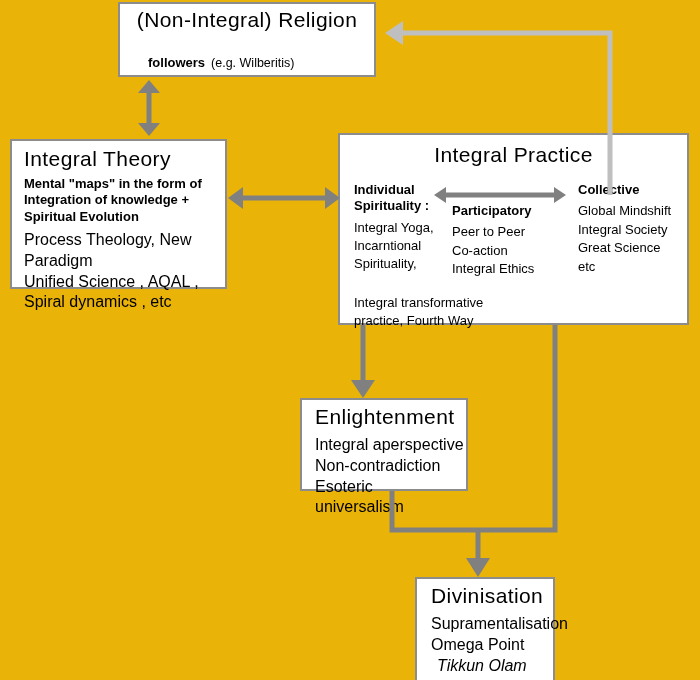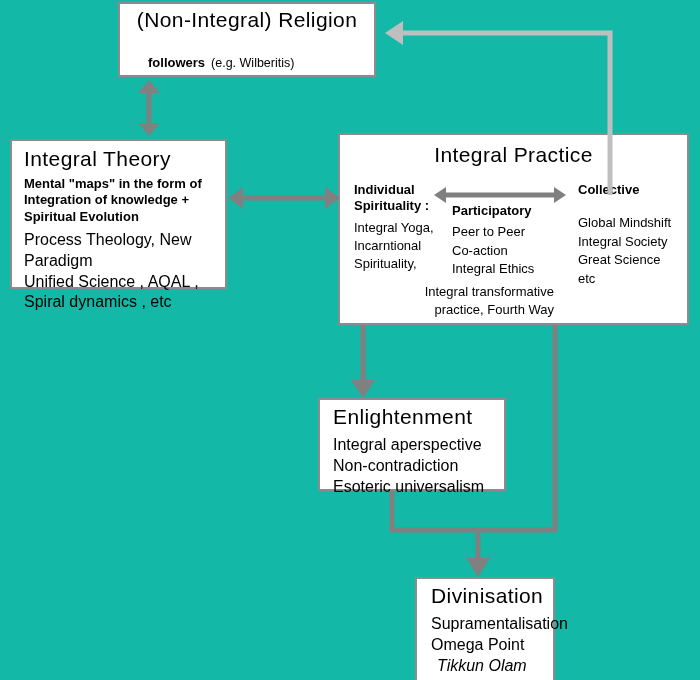--- a/index.html
+++ b/index.html
@@ -4,21 +4,21 @@
 <style>
   html, body {
     margin: 0;
     padding: 0;
     background: #ffffff;
   }
   #canvas {
     position: relative;
     width: 700px;
     height: 680px;
-    background: #14b8a6;
+    background: #eab308;
     font-family: "Liberation Sans", sans-serif;
     color: #000000;
     overflow: hidden;
   }
   .box {
     position: absolute;
     background: #ffffff;
     border: 2px solid #8c8c8c;
     box-sizing: border-box;
   }
@@ -56,26 +56,26 @@
   #theory-title { position: absolute; left: 12px; top: 6px; }
   #theory-bold { position: absolute; left: 12px; top: 35px; width: 200px; }
   #theory-plain { position: absolute; left: 12px; top: 89px; width: 205px; }
 
   
   #practice-box { left: 338px; top: 133px; width: 351px; height: 192px; }
   #practice-title { position: absolute; left: 0; top: 8px; width: 100%; text-align: center; }
   #col-individual { position: absolute; left: 14px; top: 47px; width: 108px; }
   #col-participatory { position: absolute; left: 112px; top: 68px; width: 110px; }
   #col-collective { position: absolute; left: 238px; top: 47px; width: 105px; }
-  #individual-wide { position: absolute; left: 14px; top: 148px; width: 200px; text-align: right; }
+  #individual-wide { position: absolute; left: 14px; top: 159px; width: 200px; }
   .col-head { font-size: 13px; font-weight: bold; line-height: 1.25; }
   .col-body { font-size: 13px; font-weight: normal; line-height: 1.42; }
 
   
-  #enlightenment-box { left: 318px; top: 398px; width: 188px; height: 93px; padding-left: 44px; }
+  #enlightenment-box { left: 300px; top: 398px; width: 168px; height: 93px; padding-left: 44px; }
   #enl-title { position: absolute; left: 13px; top: 5px; }
   #enl-body { position: absolute; left: 13px; top: 35px; }
 
   
   #divinisation-box { left: 415px; top: 577px; width: 140px; height: 119px; }
   #div-title { position: absolute; left: 14px; top: 5px; }
   #div-body { position: absolute; left: 14px; top: 35px; }
 
   
   .arrow-svg { position: absolute; overflow: visible; }
@@ -122,21 +122,21 @@
 
     <div id="col-participatory">
       <div class="col-head">Participatory</div>
       <div class="col-body" style="margin-top:4px;">Peer to Peer</div>
       <div class="col-body">Co-action</div>
       <div class="col-body">Integral Ethics</div>
     </div>
 
     <div id="col-collective">
       <div class="col-head">Collective</div>
-      <div class="col-body" style="margin-top:16px;">Global Mindshift</div>
+      <div class="col-body" style="margin-top:4px;">Global Mindshift</div>
       <div class="col-body">Integral Society</div>
       <div class="col-body">Great Science</div>
       <div class="col-body">etc</div>
     </div>
 
     <svg class="arrow-svg" style="left:92px; top:50px;" width="136" height="20" viewBox="0 0 136 20">
       <line x1="14" y1="10" x2="122" y2="10" stroke="#808080" stroke-width="5"></line>
       <polygon points="14,2 2,10 14,18 14,13 14,7" fill="#808080"></polygon>
       <polygon points="122,2 134,10 122,18 122,13 122,7" fill="#808080"></polygon>
     </svg>

